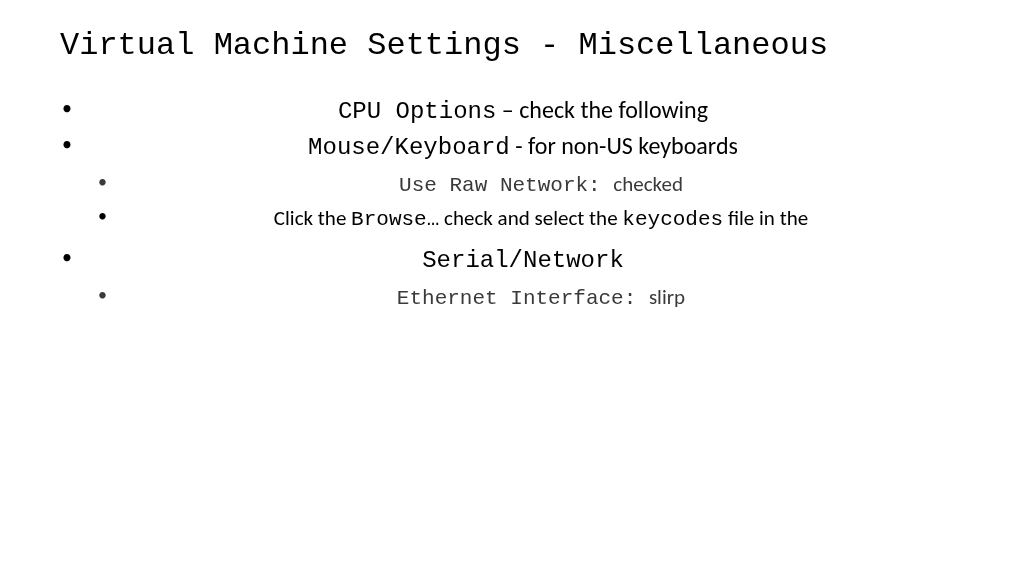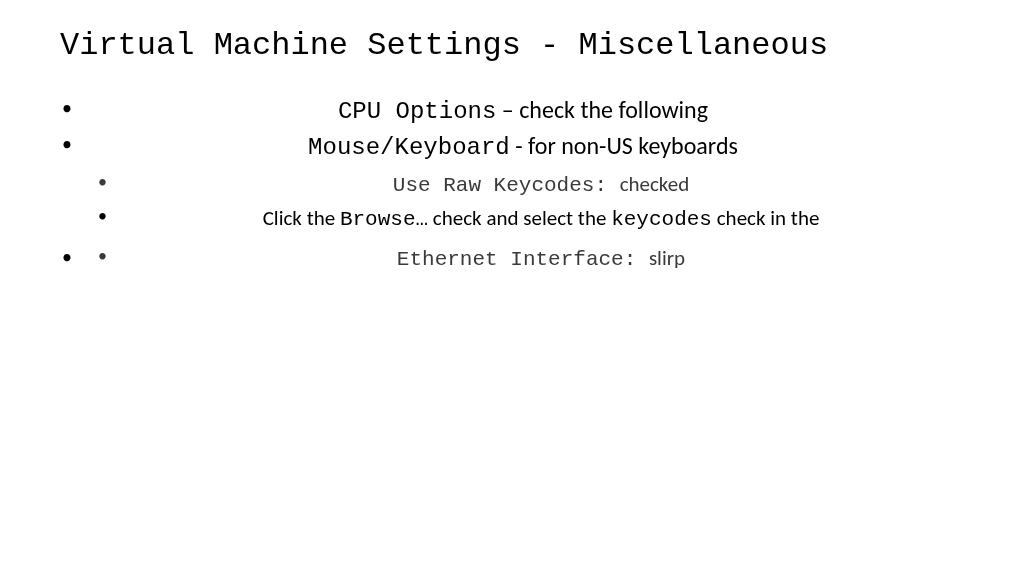--- a/index.html
+++ b/index.html
@@ -56,28 +56,31 @@
       <span class="mono">CPU Options</span><span>  – check the following</span>
     </div>
   </li>
 
   <li>
     <div class="line">
       <span class="mono">Mouse/Keyboard</span><span> - for non-US keyboards</span>
     </div>
     <ul class="sub">
       <li class="subline">
-        <span class="mono">Use Raw Keycodes: </span><span>checked</span>
+        <span class="mono">Use Raw Network: </span><span>checked</span>
       </li>
       <li class="sublinebody">
-        <span>Click the </span><span class="mono">Browse…</span><span>  check and select the </span><span class="mono">keycodes</span><span> check in the </span><br>
+        <span>Click the </span><span class="mono">Browse…</span><span>  check and select the </span><span class="mono">keycodes</span><span> file in the </span><br>
       </li>
     </ul>
   </li>
 
   <li>
+    <div class="line">
+      <span class="mono">Serial/Network</span>
+    </div>
     <ul class="sub">
       <li class="subline">
         <span class="mono">Ethernet Interface: </span><span>slirp</span>
       </li>
     </ul>
   </li>
 </ul>
 
 </body></html>

